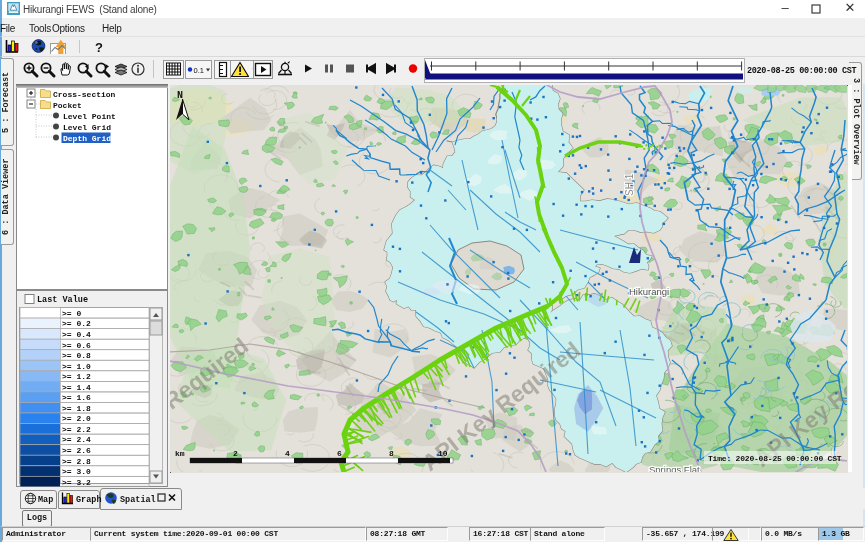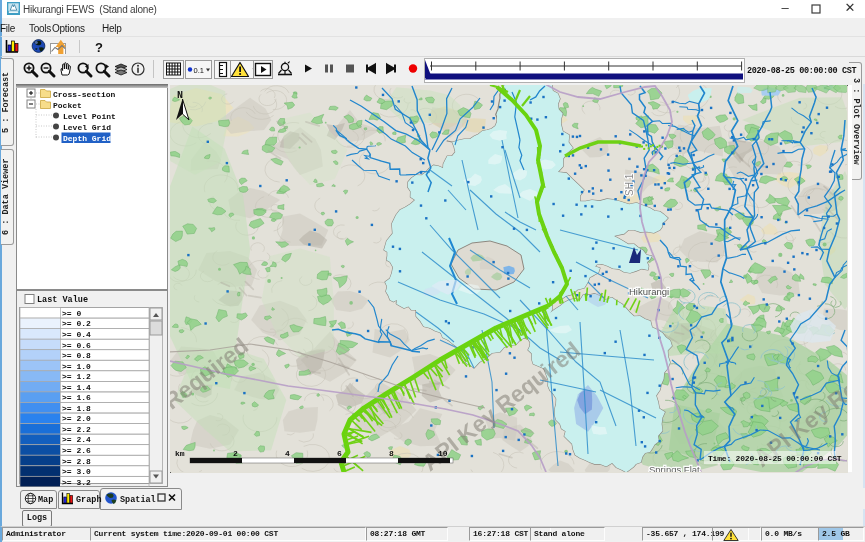--- a/index.html
+++ b/index.html
@@ -1836,13 +1836,13 @@
 <div class="scell" style="left:448px;width:82px;margin-left:21px;">16:27:18 CST</div>
 <div class="scell" style="left:530px;width:75px;">Stand alone</div>
 <div class="scell" style="left:598px;width:107px;margin-left:44px;">-35.657 , 174.199</div>
 <div class="scell" style="left:712px;width:49px;"></div>
 <svg class="abs" style="left:723px;top:529px" width="16" height="12" viewBox="0 0 16 12">
     <path d="M8 0.5 L15.2 11.5 L0.8 11.5 Z" fill="#ffe13a" stroke="#222" stroke-width="0.9" stroke-linejoin="round"></path>
     <rect x="7.3" y="3.6" width="1.4" height="4.2" fill="#111"></rect>
     <circle cx="8" cy="9.6" r="0.9" fill="#111"></circle>
   </svg>
 <div class="scell" style="left:761px;width:68px;">0.0 MB/s</div>
-<div class="scell" style="left:818px;width:46px;background:linear-gradient(90deg,#9fc7e8 0 55%,#f0f0f0 55%);">2.5 GB</div>
+<div class="scell" style="left:818px;width:46px;background:linear-gradient(90deg,#9fc7e8 0 55%,#f0f0f0 55%);">1.3 GB</div>
 
 </body></html>

